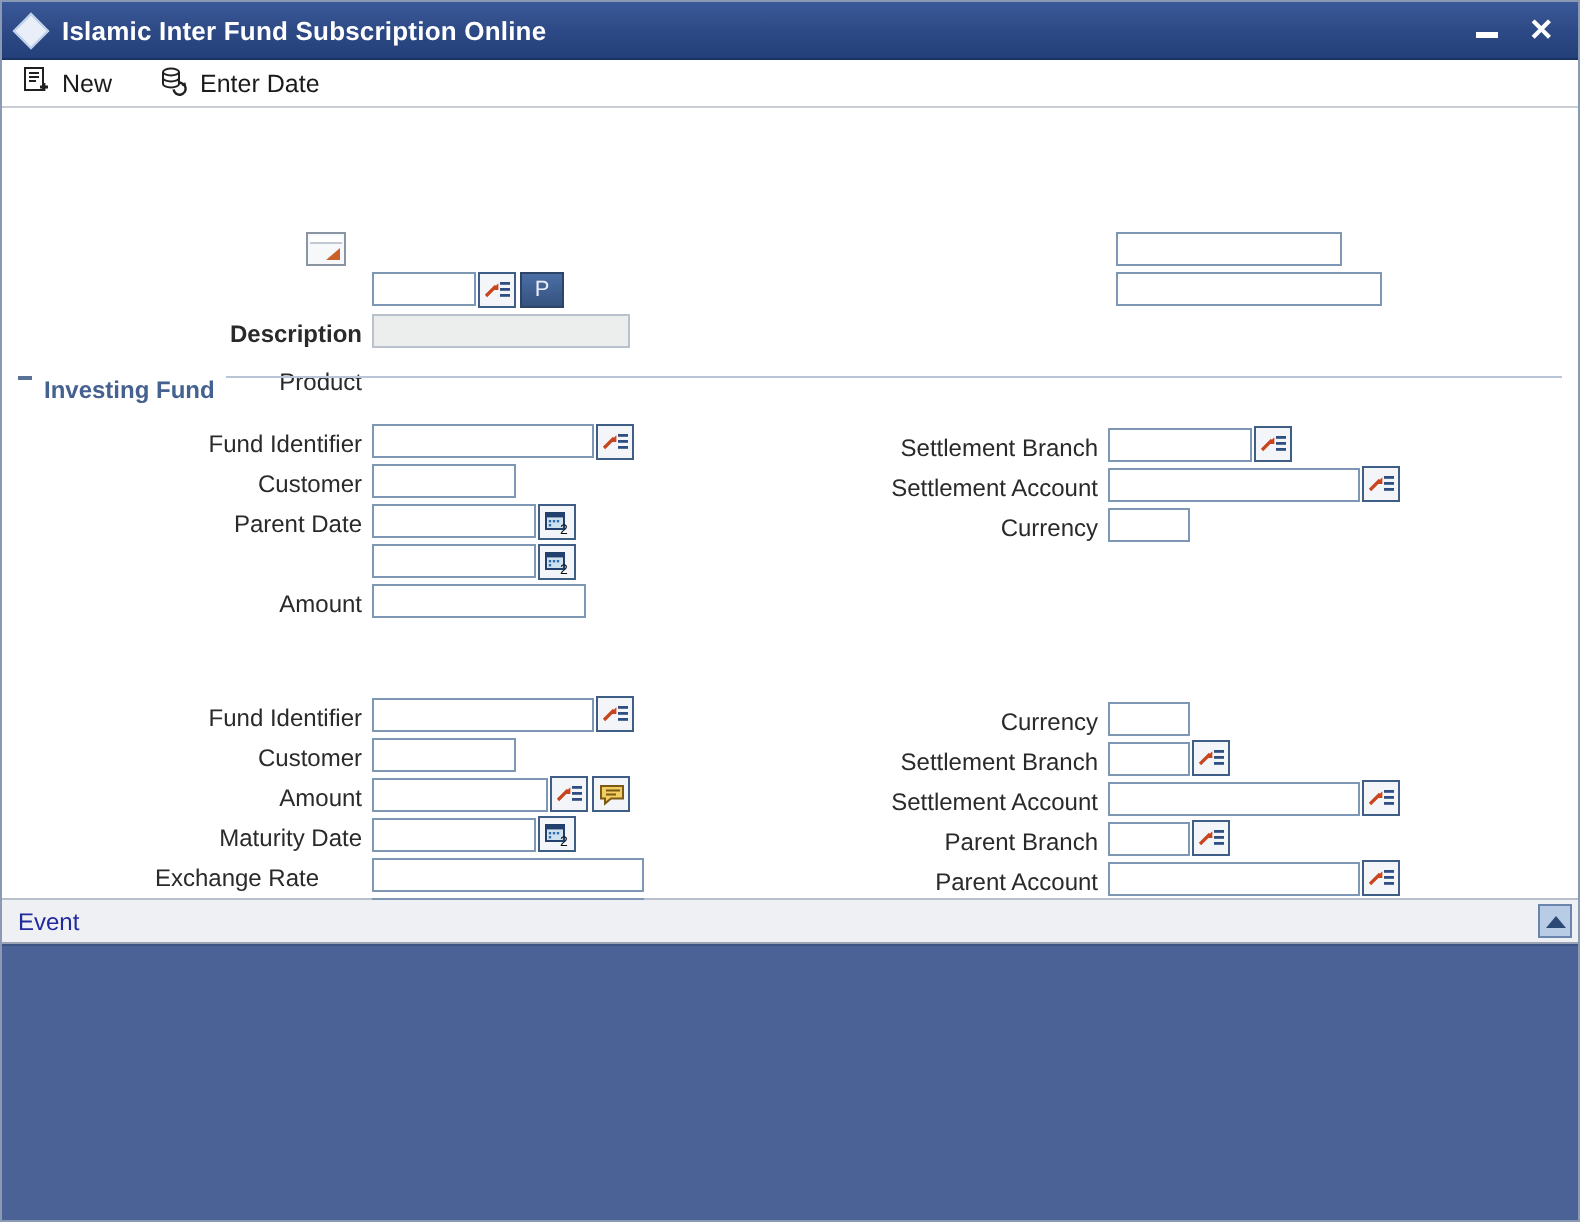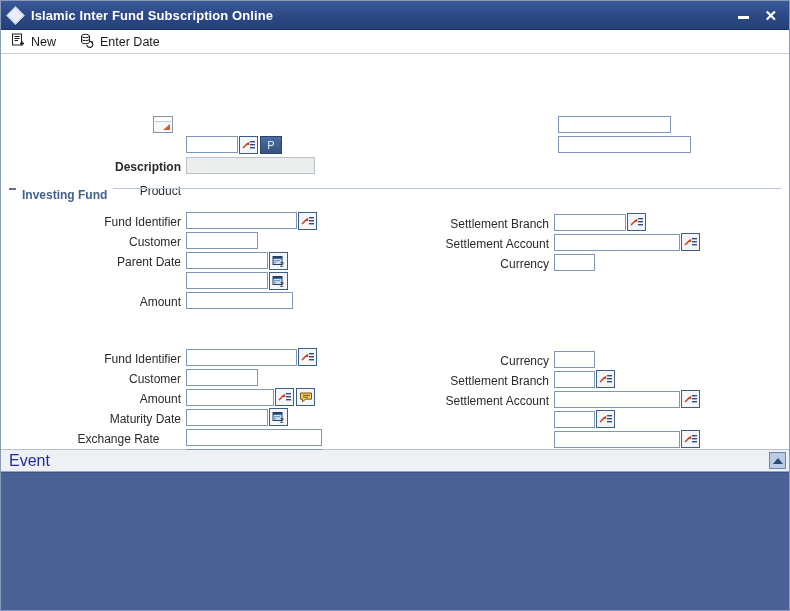--- a/index.html
+++ b/index.html
@@ -157,21 +157,21 @@
 
   
   .event-bar {
     position: relative;
     height: 22px;
     background: #eef0f3;
     border-bottom: 1px solid #9aa4b4;
     display: flex; align-items: center;
     padding-left: 8px;
   }
-  .event-label { font-size: 16px; color: #222a9c; }
+  .event-label { font-size: 12px; color: #222a9c; }
   .event-scroll {
     position: absolute; right: 3px; top: 2px;
     width: 17px; height: 17px;
     background: #b9cce6;
     border: 1px solid #6b86ad;
     display: flex; align-items: center; justify-content: center;
   }
   .event-scroll .tri {
     width: 0; height: 0;
     border-left: 5px solid transparent;
@@ -404,31 +404,33 @@
     <div class="ibtn" style="left:680px; top:336px;">
       <svg width="14" height="13" viewBox="0 0 14 13">
         <path d="M1 9 L6 4" stroke="#c8451e" stroke-width="1.6"></path>
         <path d="M7.2 2.6 L7.2 6 L3.8 6 z" fill="#c8451e"></path>
         <rect x="8" y="2" width="5" height="1.4" fill="#2f4f84"></rect>
         <rect x="8" y="5" width="5" height="1.4" fill="#2f4f84"></rect>
         <rect x="8" y="8" width="5" height="1.4" fill="#2f4f84"></rect>
       </svg>
     </div>
 
+    <div class="lbl" style="left:400px; top:360px; width:148px;">Parent Branch</div>
     <div class="fld" style="left:553px; top:357px; width:41px;"></div>
     <div class="ibtn" style="left:595px; top:356px;">
       <svg width="14" height="13" viewBox="0 0 14 13">
         <path d="M1 9 L6 4" stroke="#c8451e" stroke-width="1.6"></path>
         <path d="M7.2 2.6 L7.2 6 L3.8 6 z" fill="#c8451e"></path>
         <rect x="8" y="2" width="5" height="1.4" fill="#2f4f84"></rect>
         <rect x="8" y="5" width="5" height="1.4" fill="#2f4f84"></rect>
         <rect x="8" y="8" width="5" height="1.4" fill="#2f4f84"></rect>
       </svg>
     </div>
 
+    <div class="lbl" style="left:400px; top:380px; width:148px;">Parent Account</div>
     <div class="fld" style="left:553px; top:377px; width:126px;"></div>
     <div class="ibtn" style="left:680px; top:376px;">
       <svg width="14" height="13" viewBox="0 0 14 13">
         <path d="M1 9 L6 4" stroke="#c8451e" stroke-width="1.6"></path>
         <path d="M7.2 2.6 L7.2 6 L3.8 6 z" fill="#c8451e"></path>
         <rect x="8" y="2" width="5" height="1.4" fill="#2f4f84"></rect>
         <rect x="8" y="5" width="5" height="1.4" fill="#2f4f84"></rect>
         <rect x="8" y="8" width="5" height="1.4" fill="#2f4f84"></rect>
       </svg>
     </div>

